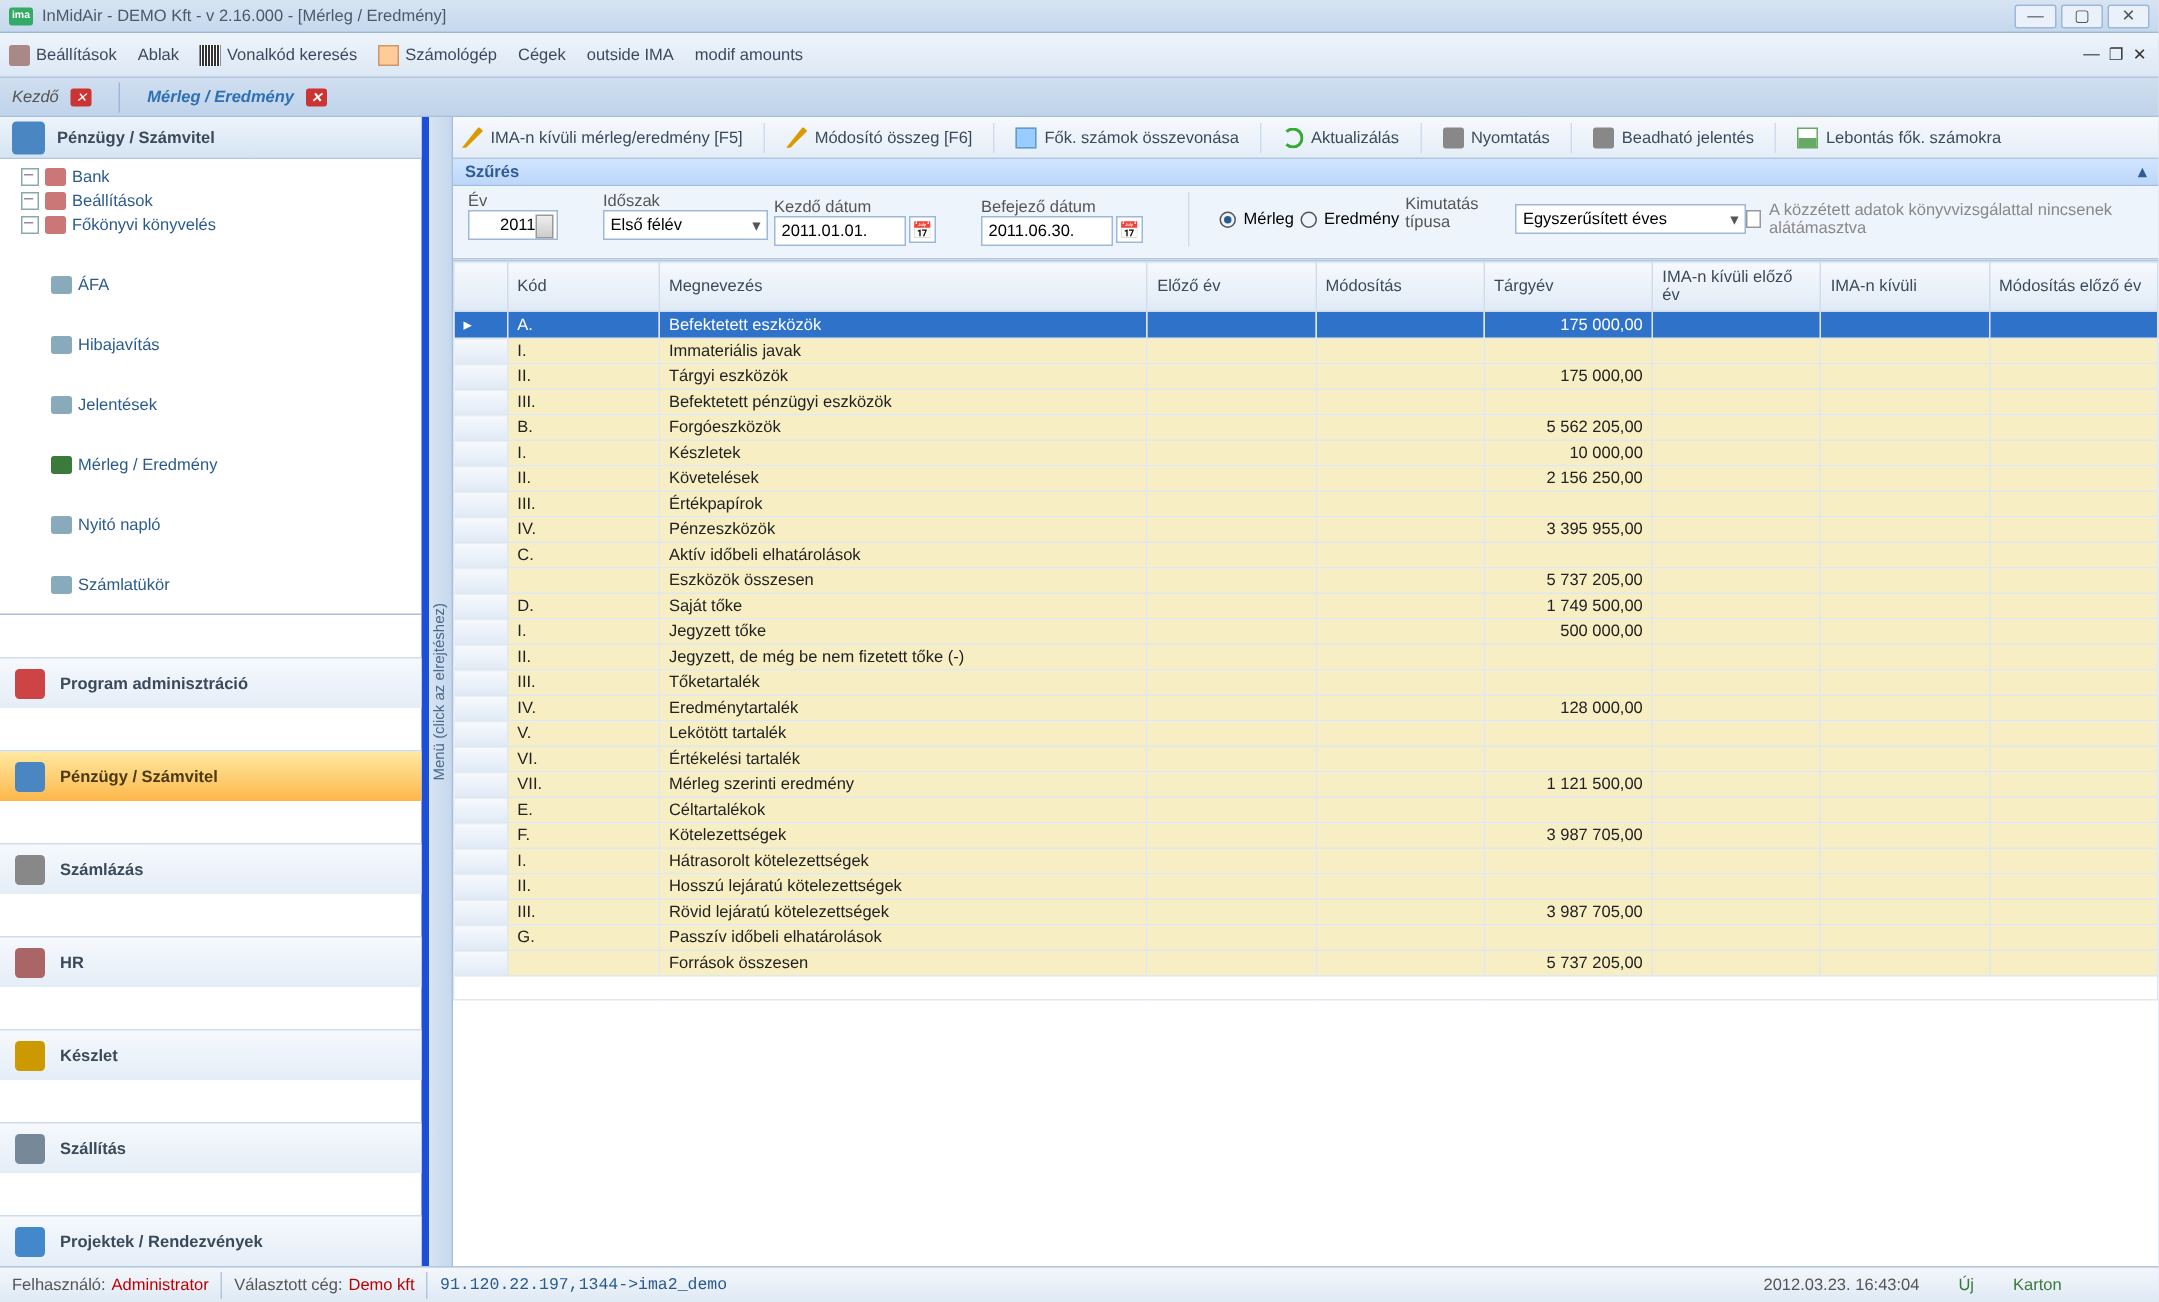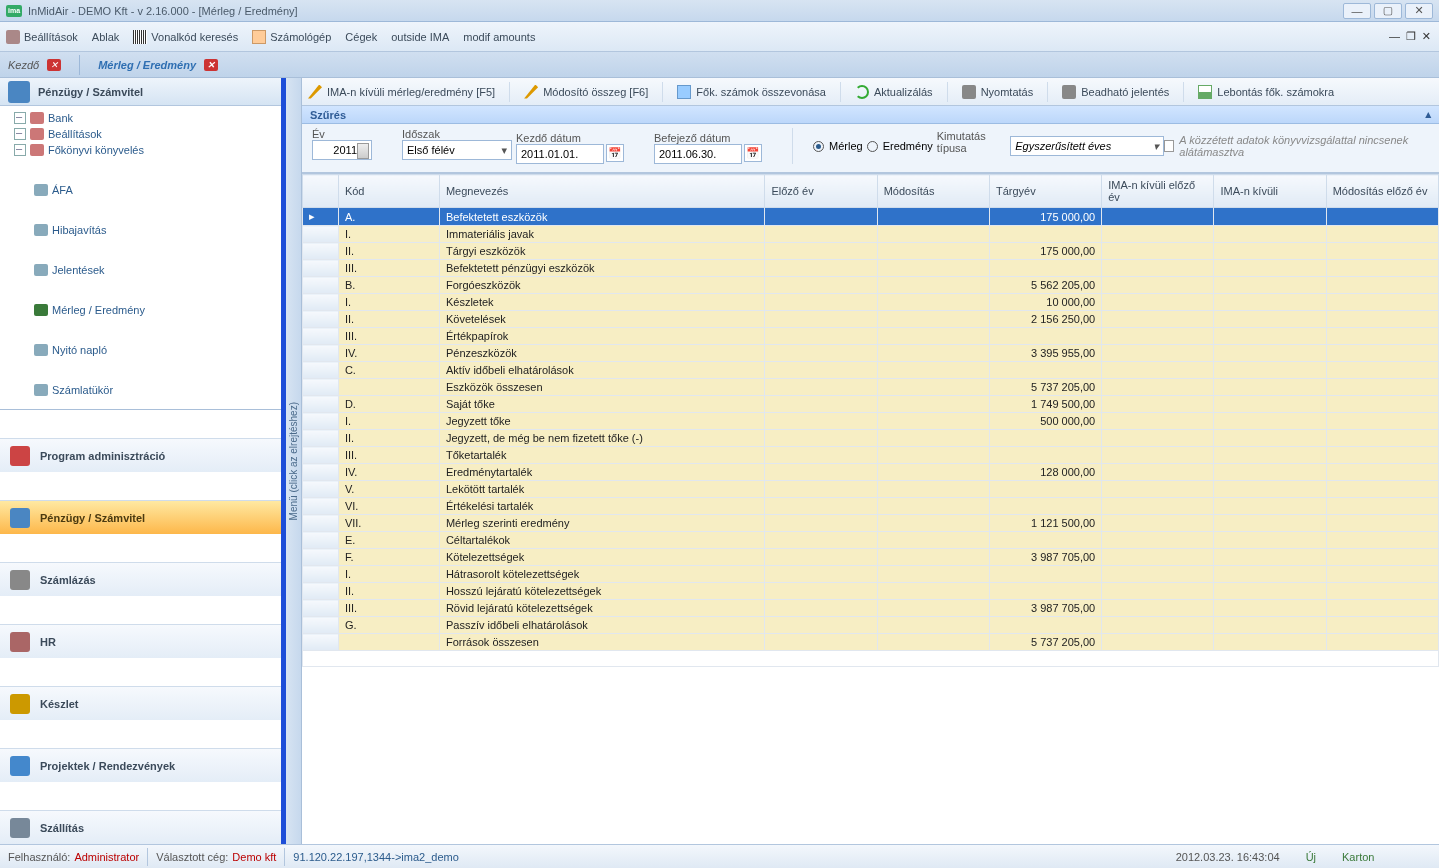--- a/index.html
+++ b/index.html
@@ -63,21 +63,21 @@
 table.grid th { background: linear-gradient(#f6f9fd,#e0eaf5); border: 1px solid #cfdceb; text-align: left; padding: 4px 6px; color: #3b4a5a; font-weight: normal; height: 32px; }
 table.grid td { border: 1px solid #e1e7ef; padding: 2px 6px; height: 16px; background: #f7eec4; color: #222; }
 table.grid tr.sel td { background: #2f72c9; color: #fff; }
 table.grid td.rowhead { background: linear-gradient(#f6f9fd,#e0eaf5); width: 32px; }
 table.grid th.rowhead { width: 32px; }
 table.grid td.num { text-align: right; }
 .gridspace td { background: #fff !important; height: 100px; border: none; }
 .statusbar { height: 24px; background: linear-gradient(#f3f7fc,#dfe9f4); border-top: 1px solid #b2c6de; display: flex; align-items: center; padding: 0 8px; gap: 4px; }
 .statusbar .slabel { color: #555; }
 .statusbar .sval.red { color: #b00; }
-.statusbar .sval.blue { color: #2b5b8c; }
+.statusbar .sval.blue { color: #2b5b8c; font-family: Liberation Mono, monospace; }
 .statusbar .ssep { width: 1px; height: 18px; background: #b2c6de; margin: 0 4px; }
 .statusbar .sright { margin-left: auto; display: flex; gap: 26px; align-items: center; }
 .statusbar .sright span { color: #3a7a3a; }
 .statusbar .sright span.red { color: #b00; margin-top: 44px; }
 </style>
 </head>
 <body>
 
 <div class="titlebar">
   <div class="appicon">ima</div>
@@ -208,26 +208,26 @@
         </div>
         <div class="bigbtn">
           <span class="bicn" style="background:#a66;"></span>
           <span>HR</span>
         </div>
         <div class="bigbtn">
           <span class="bicn" style="background:#c90;"></span>
           <span>Készlet</span>
         </div>
         <div class="bigbtn">
+          <span class="bicn" style="background:#789;"></span>
+          <span>Szállítás</span>
+        </div>
+        <div class="bigbtn">
           <span class="bicn" style="background:#48c;"></span>
           <span>Projektek / Rendezvények</span>
-        </div>
-        <div class="bigbtn">
-          <span class="bicn" style="background:#789;"></span>
-          <span>Szállítás</span>
         </div>
       </div>
   </div>
 
   <div class="collapser">
     <span>Menü (click az elrejtéshez)</span>
   </div>
 
   <div class="main">
     <div class="toolbar2">
@@ -303,21 +303,21 @@
       <div class="fcol" style="border-left:1px solid #cfdceb;padding-left:20px;">
         <div class="fradio">
             <span class="rdot on"></span>
             <span>Mérleg</span>
           </div>
         <div class="fradio">
             <span class="rdot"></span>
             <span>Eredmény</span>
           </div>
         <div class="flabel" style="margin-top:2px;">Kimutatás típusa</div>
-        <div style="display:flex;gap:0;align-items:center;font-style:italic;">
+        <div style="display:flex;gap:0;align-items:center;">
           <div class="finput fcombo" style="width:180px;">Egyszerűsített éves</div>
           <div class="fcheck">
               <span class="cbox"></span>
               <span>A közzétett adatok könyvvizsgálattal nincsenek alátámasztva</span>
             </div>
         </div>
       </div>
     </div>
 
     <div class="gridwrap">

